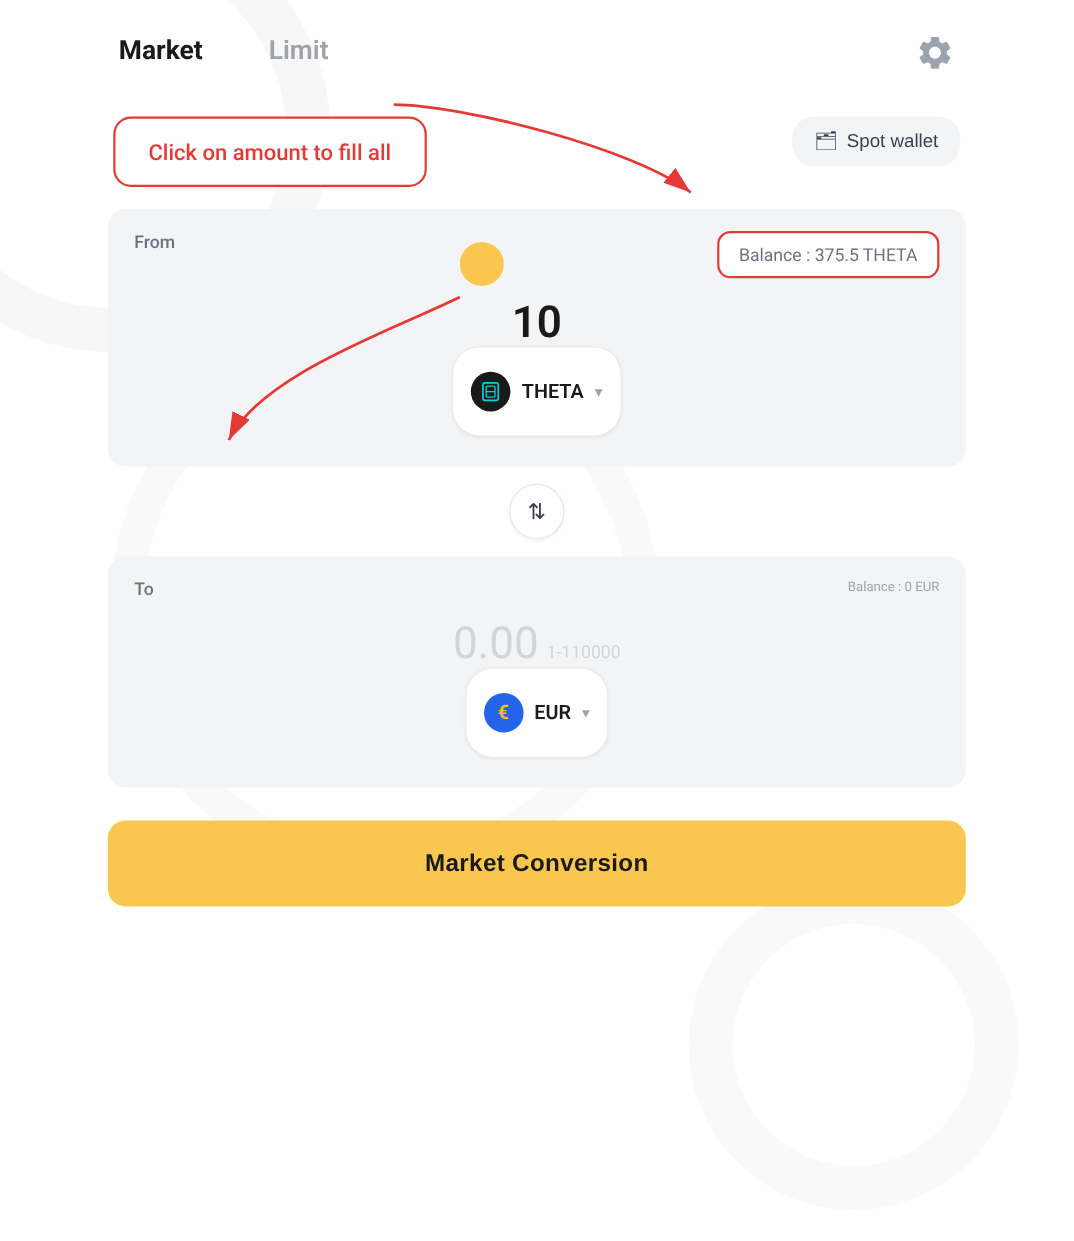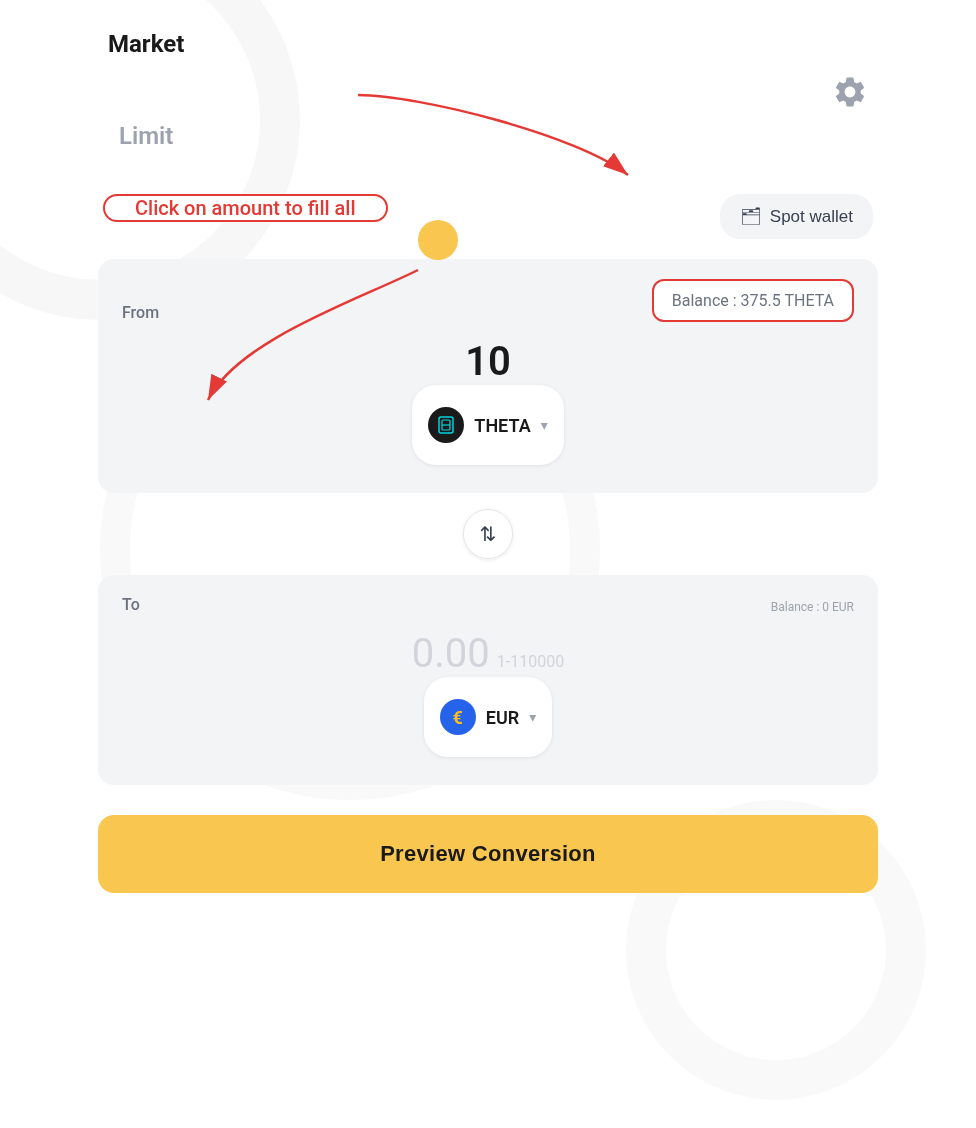--- a/index.html
+++ b/index.html
@@ -62,21 +62,20 @@
       align-items: center;
       justify-content: space-between;
       margin-bottom: 40px;
       padding: 0 10px;
     }
 
     .tabs-group {
       display: flex;
       gap: 60px;
       align-items: center;
-      flex-direction: column;
     }
 
     .tab {
       font-size: 24px;
       font-weight: 600;
       cursor: pointer;
       padding-bottom: 4px;
     }
 
     .tab-active {
@@ -101,21 +100,21 @@
       align-items: flex-start;
       justify-content: space-between;
       margin-bottom: 20px;
       padding: 0 5px;
       position: relative;
     }
 
     .click-hint-box {
       border: 2.5px solid #e53935;
       border-radius: 16px;
-      padding: 0 30px;
+      padding: 18px 30px;
       color: #e53935;
       font-size: 20px;
       font-weight: 500;
       background: white;
       position: relative;
       z-index: 2;
     }
 
     .spot-wallet-btn {
       display: flex;
@@ -147,21 +146,21 @@
     .from-card {
       background: #f3f4f6;
       border-radius: 16px;
       padding: 20px 24px 28px 24px;
       margin-bottom: 0;
       position: relative;
     }
 
     .card-header {
       display: flex;
-      align-items: flex-end;
+      align-items: flex-start;
       justify-content: space-between;
       margin-bottom: 16px;
     }
 
     .card-label {
       font-size: 16px;
       color: #6b7280;
       font-weight: 500;
     }
 
@@ -423,16 +422,16 @@
       <div class="token-selector">
         <div class="token-icon-eur">€</div>
         <span class="token-name">EUR</span>
         <span class="chevron-down">▾</span>
       </div>
     </div>
   </div>
 
   
   <button class="preview-btn">
-    <span>Preview Conversion</span>
+    <span>Market Conversion</span>
   </button>
 
 </div>
 
 </body></html>

